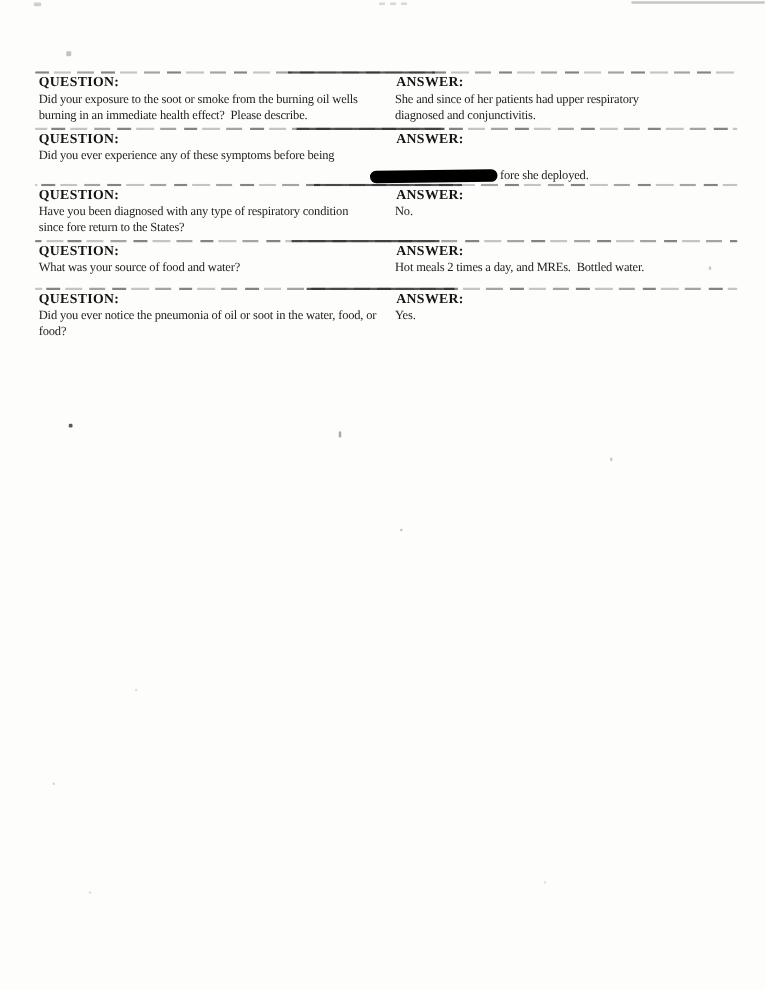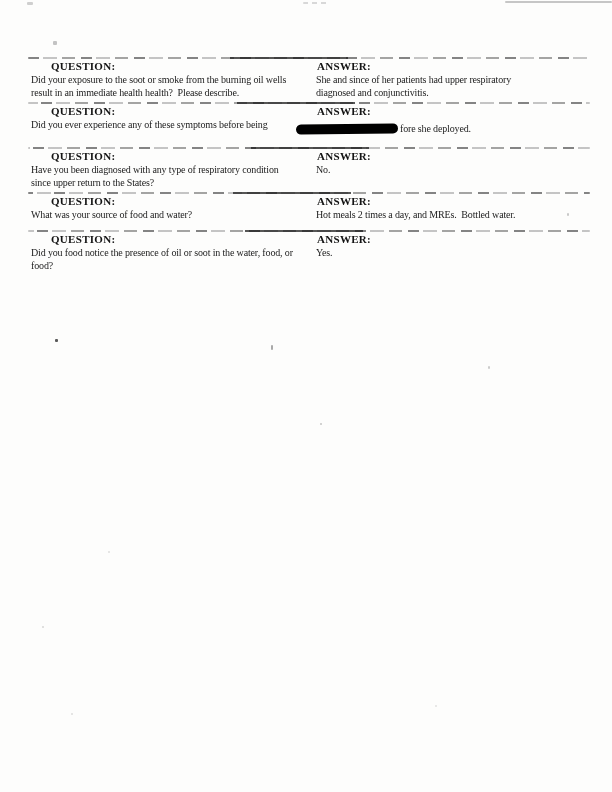--- a/index.html
+++ b/index.html
@@ -25,29 +25,29 @@
   .rule.r2{background-position:7px 0, 13px 0;}
   .rule.r3{background-position:21px 0, 5px 0;}
   .rule.r4{background-position:3px 0, 26px 0;}
   .rule.r5{background-position:15px 0, 9px 0;}
   .row{position:absolute;left:0;width:612px;}
   .qcell{position:absolute;left:31px;width:285px;}
   .acell{position:absolute;left:316px;width:286px;}
   .label{
     font-size:11px;font-weight:bold;line-height:13px;
     letter-spacing:.3px;color:#141414;
-    margin-left:20px;white-space:pre;
+    margin-left:0;white-space:pre;
   }
   .acell .label{margin-left:1px;}
   .line{
     font-size:10px;line-height:13px;letter-spacing:-0.15px;
     white-space:pre;color:#222;
   }
   .qcell .line:first-of-type,.acell .line:first-of-type{margin-top:2px;}
-  .redaction-line{margin-top:4px;display:flex;align-items:center;}
+  .redaction-line{margin-top:16px;display:flex;align-items:center;}
   .redaction-bar{
     display:inline-block;width:102px;height:10px;
     background:#000;border-radius:5px;
     margin-left:-20px;margin-right:2px;
     transform:rotate(-.7deg);
     flex:0 0 auto;
   }
   
   .speck{position:absolute;border-radius:1px;}
 </style>
@@ -61,21 +61,21 @@
   <div class="speck" style="top:2px;left:27px;width:6px;height:3px;background:#cfcfcf;"></div>
   <div class="speck" style="top:41px;left:53px;width:4px;height:4px;background:#c3c3c3;"></div>
 
   <div>
 
     <div class="rule r1" style="top:57px;"></div>
     <div class="row" style="top:60px;">
       <div class="qcell">
         <div class="label">QUESTION:</div>
         <div class="line">Did your exposure to the soot or smoke from the burning oil wells</div>
-        <div class="line">result in an immediate health health?  Please describe.</div>
+        <div class="line">burning in an immediate health effect?  Please describe.</div>
       </div>
       <div class="acell">
         <div class="label">ANSWER:</div>
         <div class="line">She and since of her patients had upper respiratory</div>
         <div class="line">diagnosed and conjunctivitis.</div>
       </div>
     </div>
 
     <div class="rule r2" style="top:102px;"></div>
     <div class="row" style="top:105px;">
@@ -89,21 +89,21 @@
           <span class="redaction-bar"></span><span>fore she deployed.</span>
         </div>
       </div>
     </div>
 
     <div class="rule r3" style="top:147px;"></div>
     <div class="row" style="top:150px;">
       <div class="qcell">
         <div class="label">QUESTION:</div>
         <div class="line">Have you been diagnosed with any type of respiratory condition</div>
-        <div class="line">since upper return to the States?</div>
+        <div class="line">since fore return to the States?</div>
       </div>
       <div class="acell">
         <div class="label">ANSWER:</div>
         <div class="line">No.</div>
       </div>
     </div>
 
     <div class="rule r4" style="top:192px;"></div>
     <div class="row" style="top:195px;">
       <div class="qcell">
@@ -113,21 +113,21 @@
       <div class="acell">
         <div class="label">ANSWER:</div>
         <div class="line">Hot meals 2 times a day, and MREs.  Bottled water.</div>
       </div>
     </div>
 
     <div class="rule r5" style="top:230px;"></div>
     <div class="row" style="top:233px;">
       <div class="qcell">
         <div class="label">QUESTION:</div>
-        <div class="line">Did you food notice the presence of oil or soot in the water, food, or</div>
+        <div class="line">Did you ever notice the pneumonia of oil or soot in the water, food, or</div>
         <div class="line">food?</div>
       </div>
       <div class="acell">
         <div class="label">ANSWER:</div>
         <div class="line">Yes.</div>
       </div>
     </div>
 
   </div>
 

